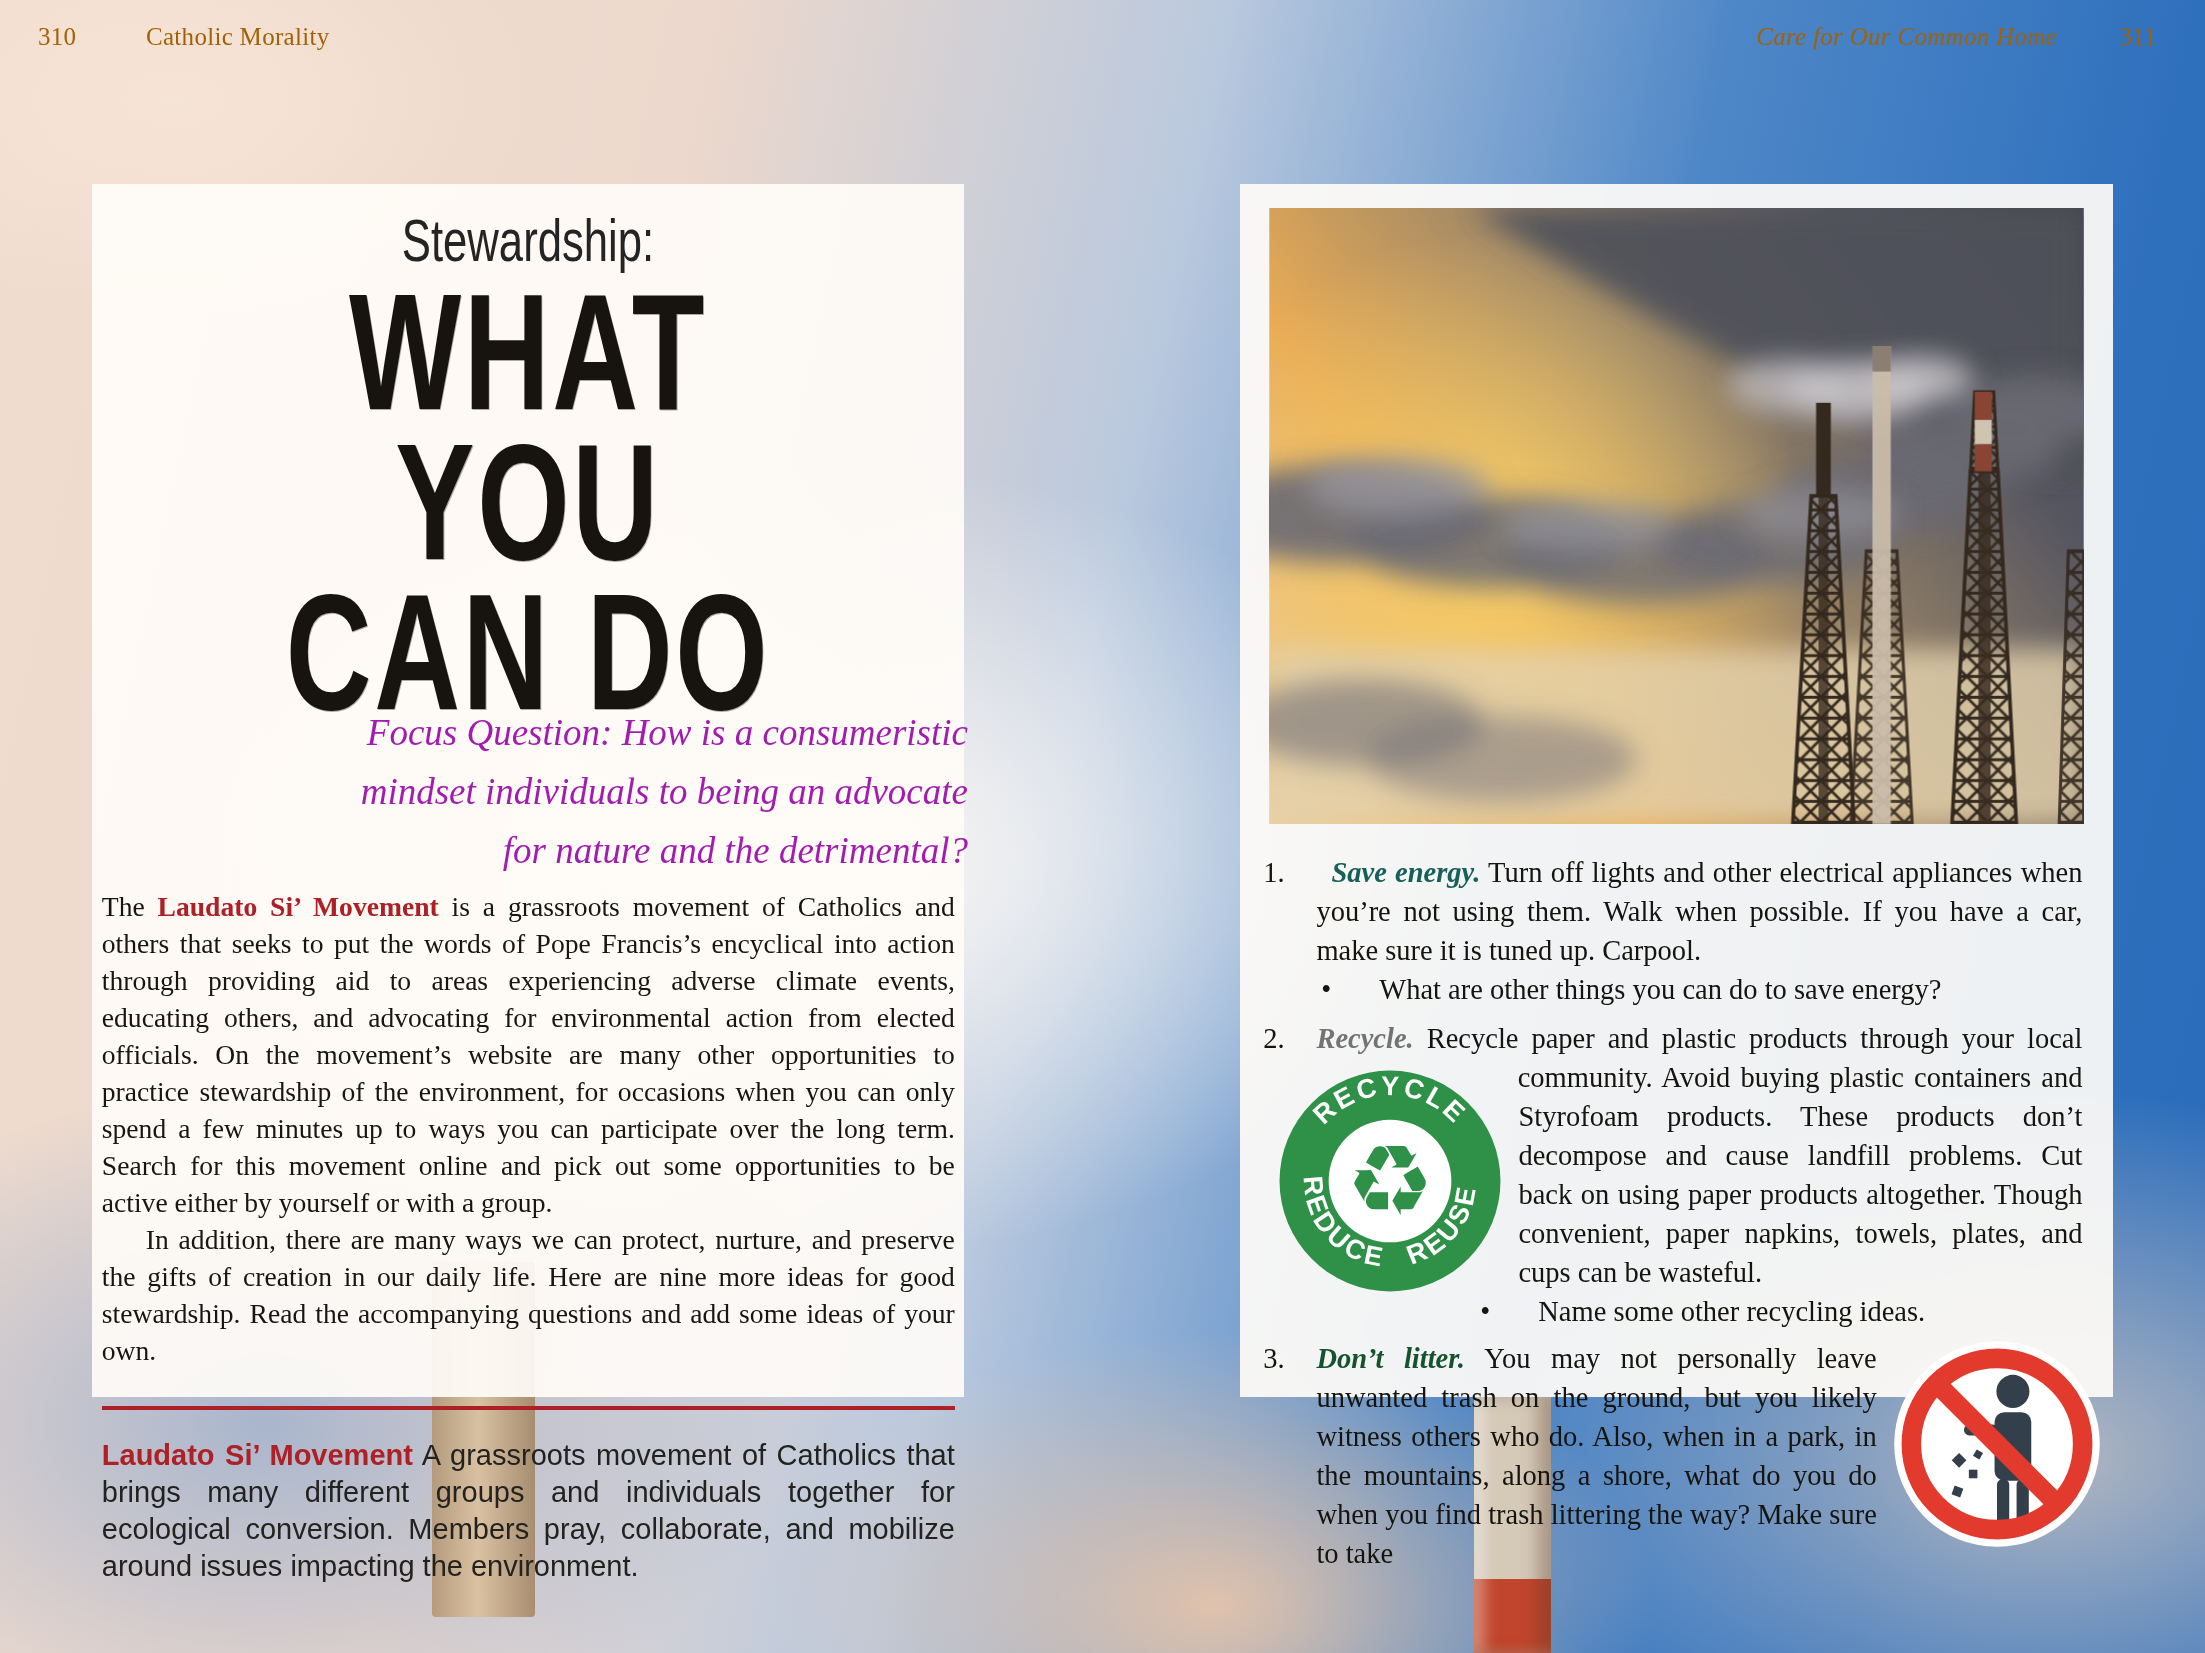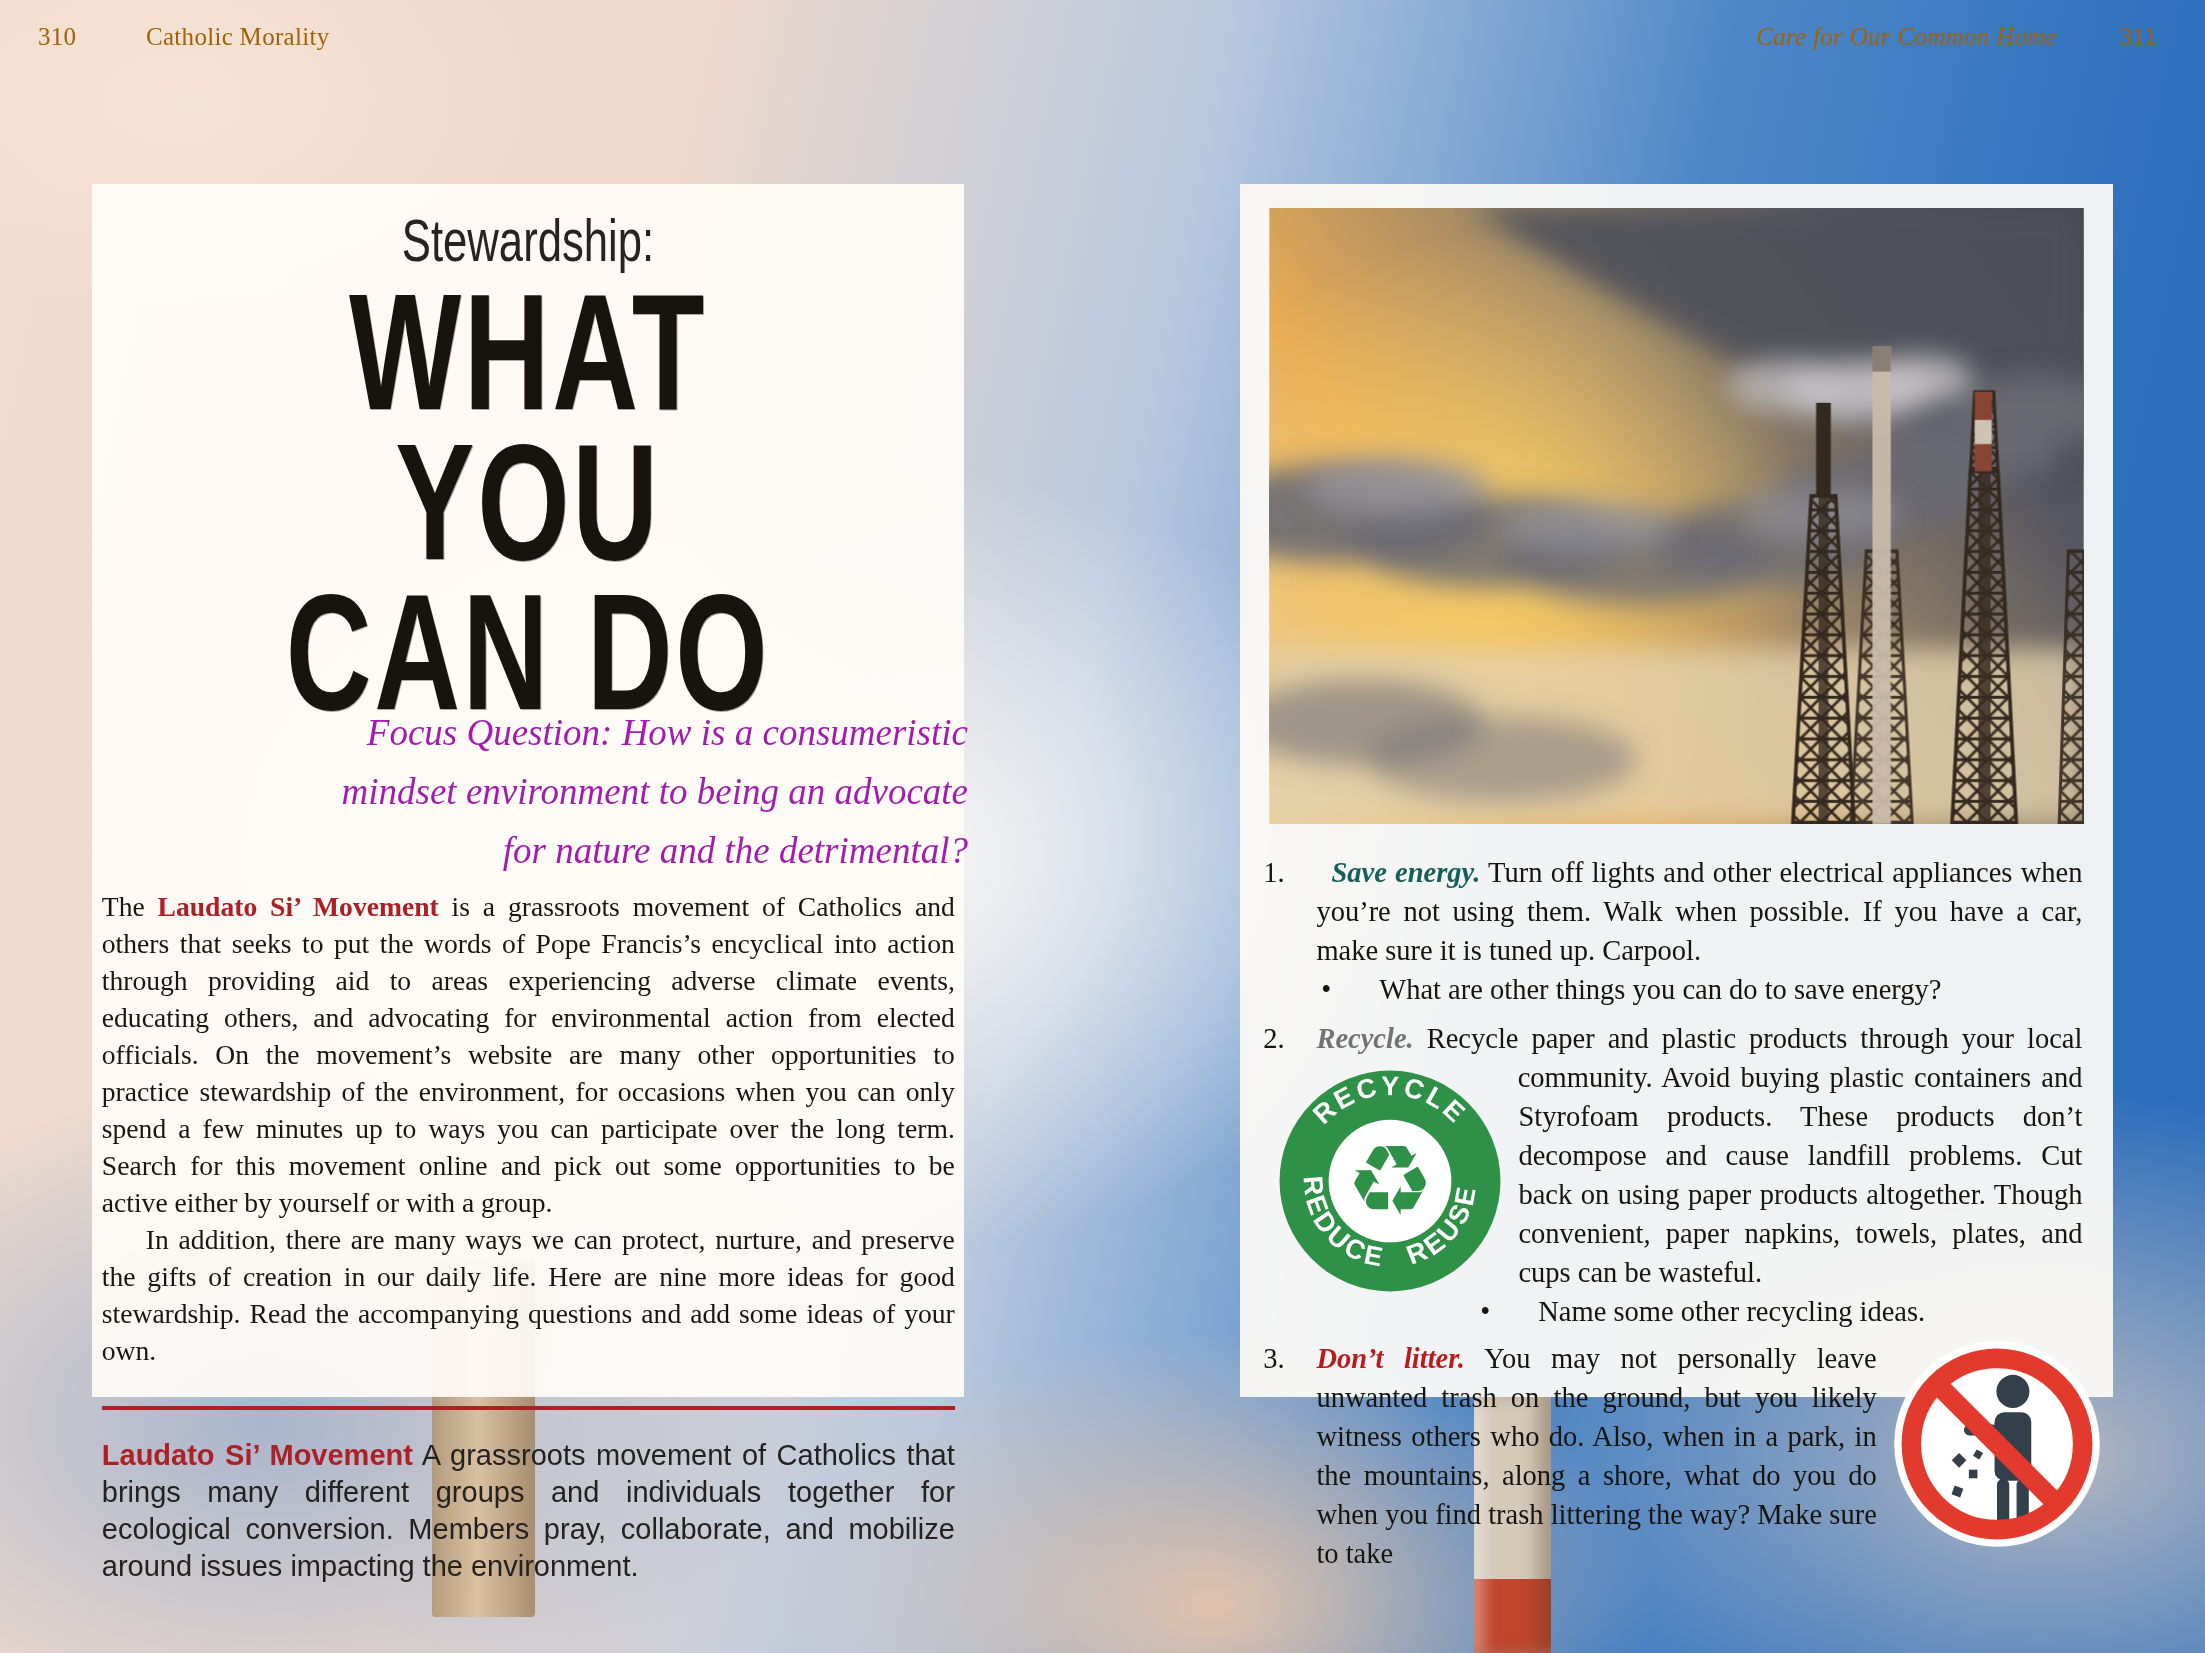--- a/index.html
+++ b/index.html
@@ -79,21 +79,21 @@
   </div>
 
   <section class="panel panel-left">
     <div class="kicker">Stewardship:</div>
     <div class="big-title">
       <div>WHAT YOU</div>
       <div>CAN DO</div>
     </div>
     <div class="focus">
       <div>Focus Question: How is a consumeristic</div>
-      <div>mindset environment to being an advocate</div>
+      <div>mindset individuals to being an advocate</div>
       <div>for nature and the detrimental?</div>
     </div>
     <div class="body-copy">
       <p class="p1"><span>The </span><span class="term-red accent" style="color: rgb(173, 32, 38);">Laudato Si’ Movement</span><span> is a grassroots movement of Catholics and others that seeks to put the words of Pope Francis’s encyclical into action through providing aid to areas experiencing adverse climate events, educating others, and advocating for environmental action from elected officials. On the movement’s website are many other opportunities to practice stewardship of the environment, for occasions when you can only spend a few minutes up to ways you can participate over the long term. Search for this movement online and pick out some opportunities to be active either by yourself or with a group.</span></p>
       <p class="p2">In addition, there are many ways we can protect, nurture, and preserve the gifts of creation in our daily life. Here are nine more ideas for good stewardship. Read the accompanying questions and add some ideas of your own.</p>
     </div>
     <div class="rule accent-bg" style="background: rgb(173, 32, 38);"></div>
     <div class="glossary">
       <span class="gterm accent" style="color: rgb(173, 32, 38);">Laudato Si’ Movement</span><span> A grassroots movement of Catholics that brings many different groups and individuals together for ecological conversion. Members pray, collaborate, and mobilize around issues impacting the environment.</span>
     </div>
@@ -204,18 +204,18 @@
               <rect x="202" y="228" width="20" height="84" rx="8"></rect>
               <rect x="116" y="138" width="56" height="18" rx="9"></rect>
               <rect x="100" y="188" width="17" height="17" transform="rotate(45 108 196)"></rect>
               <rect x="124" y="212" width="14" height="14"></rect>
               <rect x="98" y="240" width="15" height="15" transform="rotate(20 105 247)"></rect>
               <rect x="133" y="181" width="12" height="12" transform="rotate(30 139 187)"></rect>
             </g>
             <circle cx="170" cy="170" r="140" fill="none" stroke="#e23b2e" stroke-width="32"></circle>
             <line x1="71" y1="71" x2="269" y2="269" stroke="#e23b2e" stroke-width="32"></line>
           </svg>
-        </span><span class="lead teal" style="color: #b91c1c;">Don’t litter.</span> <span>You may not personally leave unwanted trash on the ground, but you likely witness others who do. Also, when in a park, in the mountains, along a shore, what do you do when you find trash littering the way? Make sure to take</span></p>
+        </span><span class="lead teal" style="color: #14532d;">Don’t litter.</span> <span>You may not personally leave unwanted trash on the ground, but you likely witness others who do. Also, when in a park, in the mountains, along a shore, what do you do when you find trash littering the way? Make sure to take</span></p>
       </li>
     </ol>
   </section>
 </div>
 
 
 </body></html>

